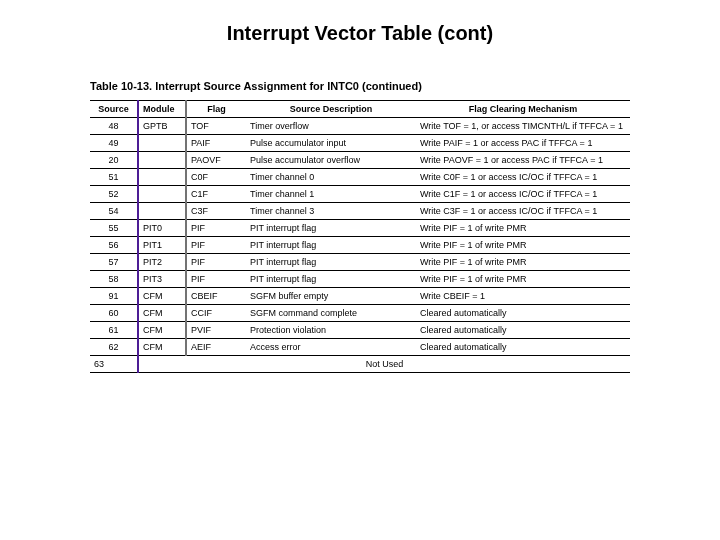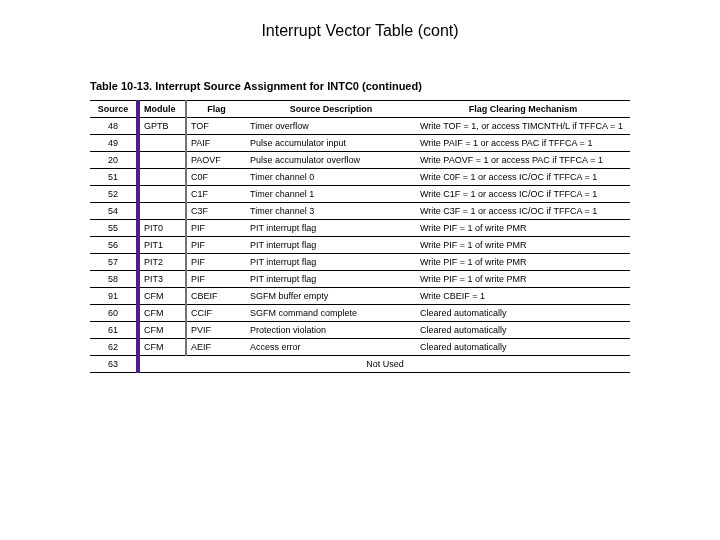--- a/index.html
+++ b/index.html
@@ -15,22 +15,22 @@
     width: 720px;
     height: 540px;
     position: relative;
   }
   .page-title {
     position: absolute;
     top: 22px;
     left: 0;
     width: 720px;
     text-align: center;
-    font-size: 16px;
-    font-weight: normal;
+    font-size: 20px;
+    font-weight: bold;
   }
   .table-area {
     position: absolute;
     top: 80px;
     left: 90px;
     width: 540px;
   }
   .table-caption {
     font-size: 11px;
     font-weight: bold;
@@ -58,28 +58,28 @@
   
   col.c-source { width: 48px; }
   col.c-module { width: 48px; }
   col.c-flag   { width: 60px; }
   col.c-desc   { width: 170px; }
   col.c-mech   { width: auto; }
 
   th.center, td.center { text-align: center; }
 
   
-  td.col1, th.col1 { border-right: 4px solid #4c1d95; }
+  td.col1, th.col1 { border-right: 2px solid #4c1d95; }
   td.col2, th.col2 { border-right: 2px solid #737373; }
 
   .notused td {
     text-align: center;
   }
   .notused td:first-child {
-    text-align: center;
+    text-align: left;
   }
 </style>
 </head>
 <body>
 <div class="page">
 
   <div class="page-title">Interrupt Vector Table (cont)</div>
 
   <div class="table-area">
     <div class="table-caption">Table 10-13. Interrupt Source Assignment for INTC0 (continued)</div>

